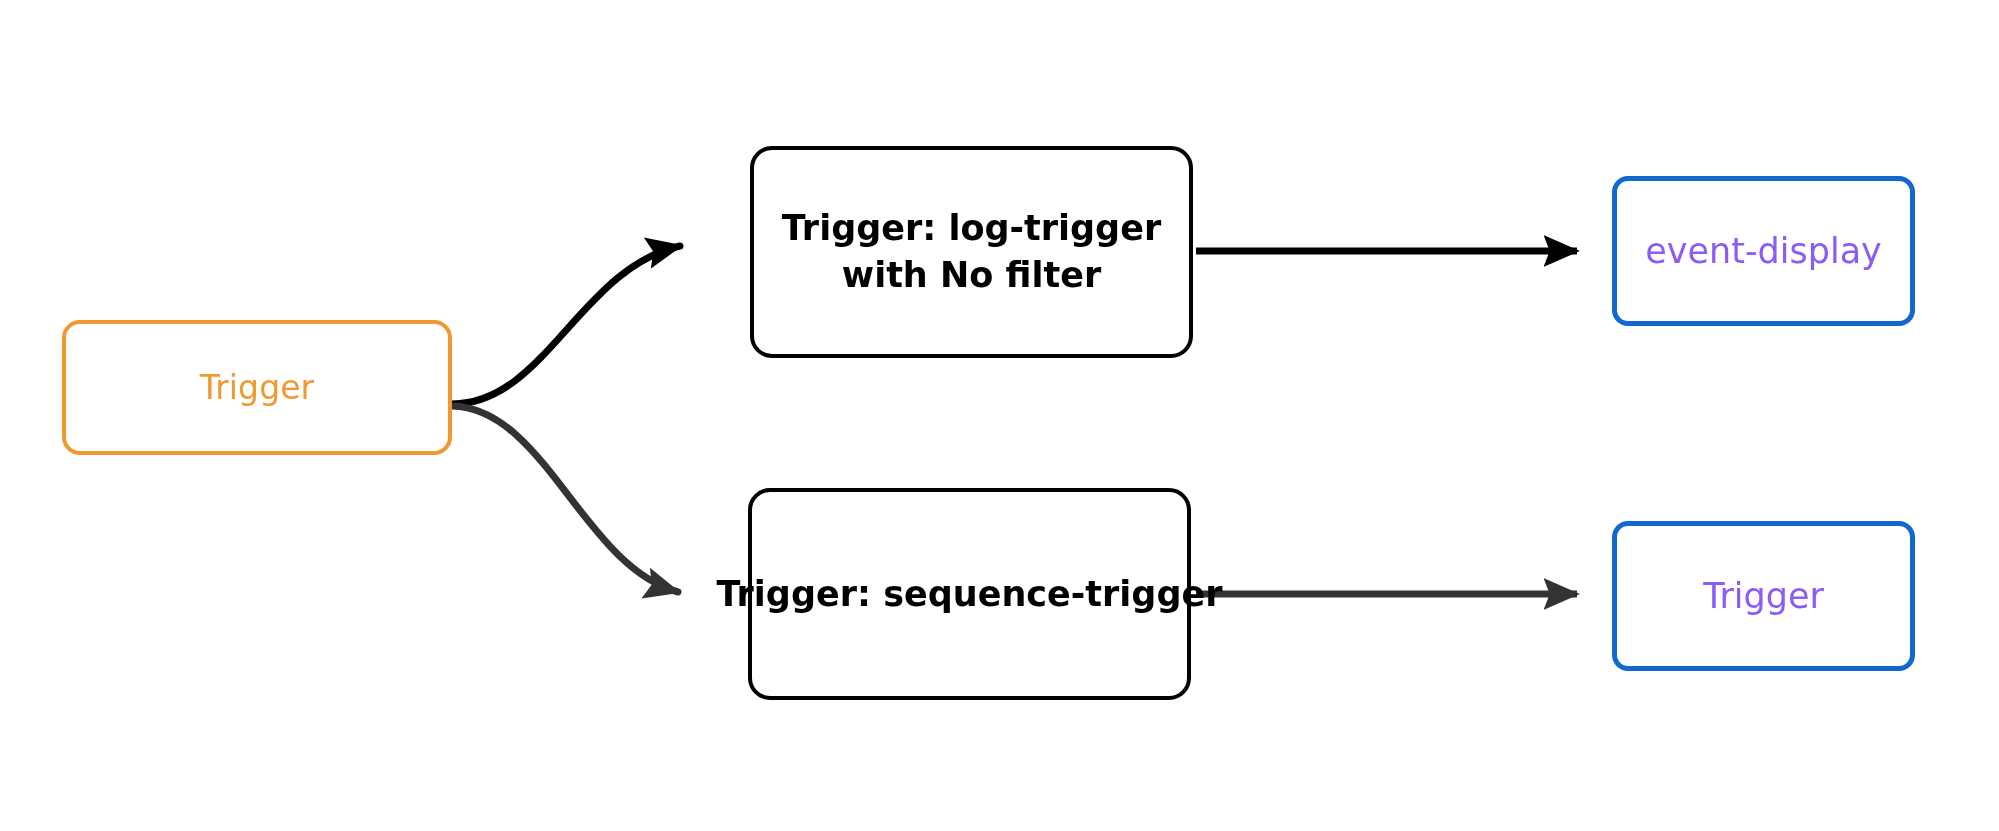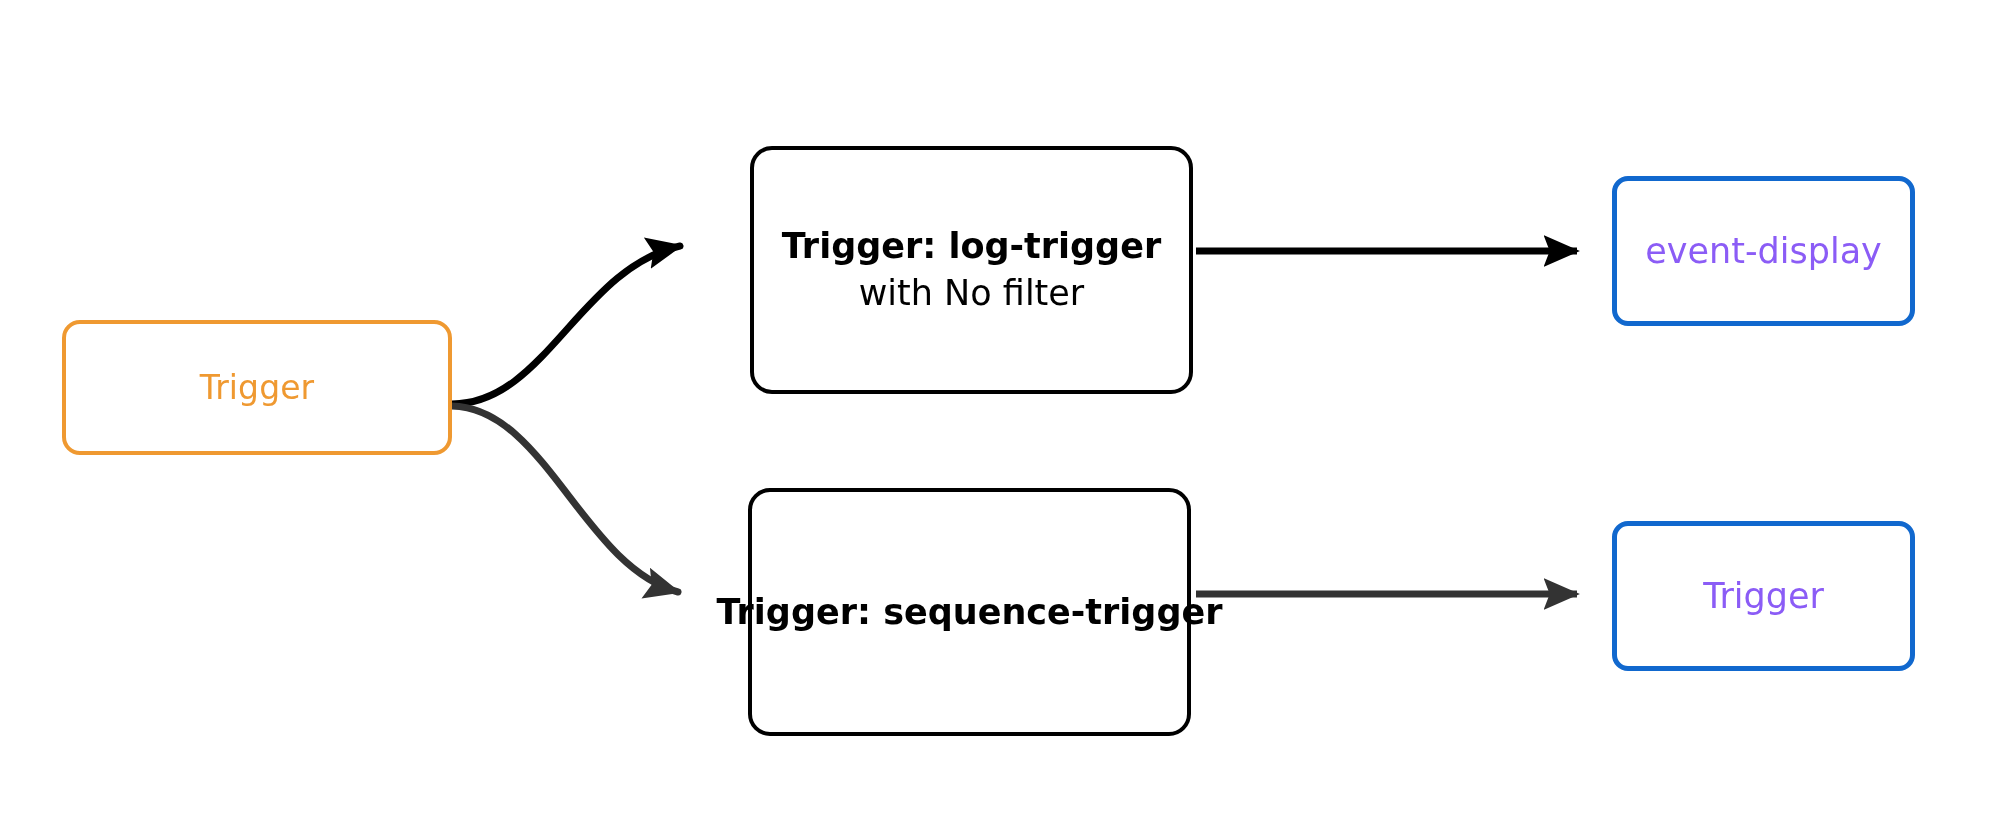--- a/index.html
+++ b/index.html
@@ -46,21 +46,21 @@
   .node-broker .line {
     font-size: 33px;
     line-height: 48px;
     font-weight: 400;
     letter-spacing: 0.1px;
     white-space: nowrap;
   }
   
   .node-trigger {
     width: 443px;
-    height: 248px;
+    height: 212px;
     border: 4.5px solid #000000;
     border-radius: 22px;
     color: #000000;
   }
   .node-trigger-log {
     left: 750px;
     top: 146px;
   }
   .node-trigger-sequence {
     left: 748px;
@@ -68,21 +68,21 @@
   }
   .node-trigger .line-title {
     font-size: 35px;
     line-height: 46px;
     font-weight: 700;
     white-space: nowrap;
   }
   .node-trigger .line-sub {
     font-size: 35px;
     line-height: 48px;
-    font-weight: 400;
+    font-weight: 700;
     white-space: nowrap;
   }
   
   .node-sink {
     width: 303px;
     height: 150px;
     border: 5px solid #1168ce;
     border-radius: 16px;
     color: #8b5cf6;
   }

